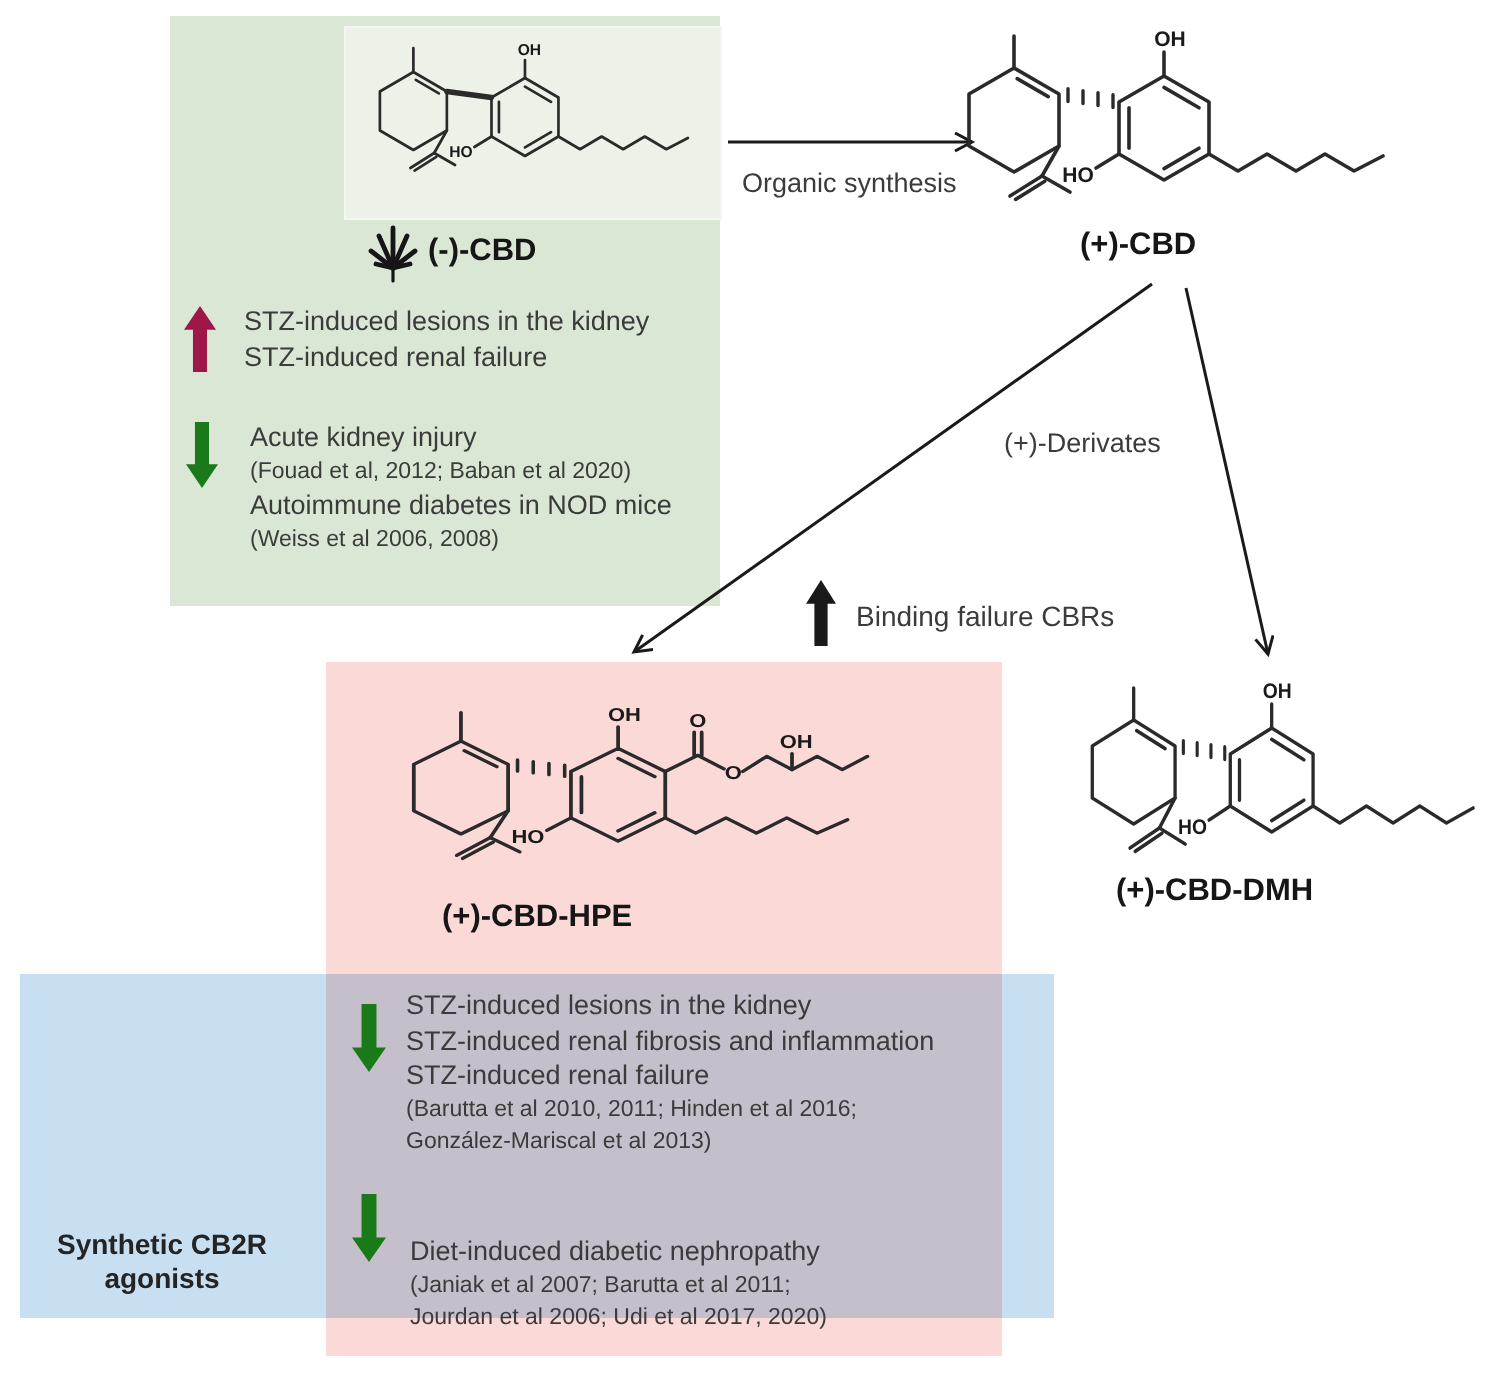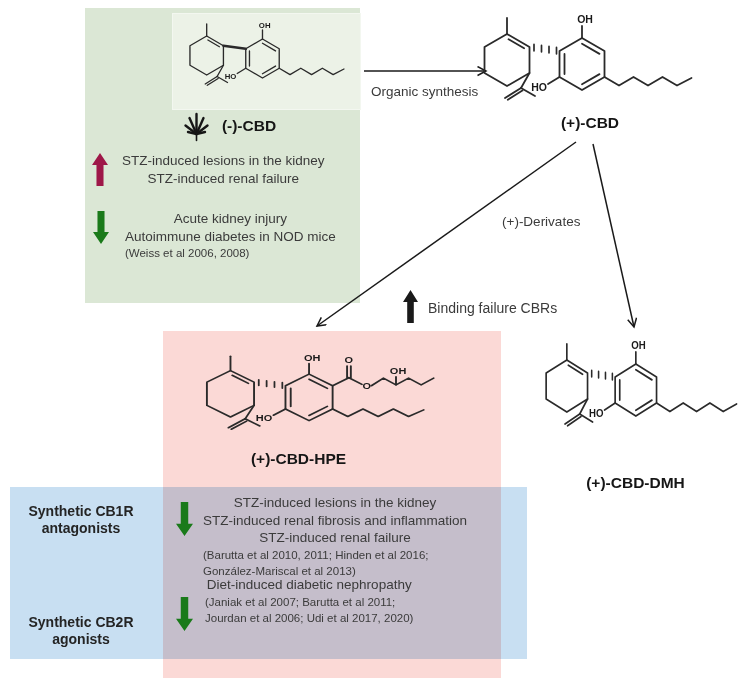--- a/index.html
+++ b/index.html
@@ -6,23 +6,23 @@
   #canvas {
     position:relative; width:746px; height:688px; overflow:hidden;
     font-family:"Liberation Sans","DejaVu Sans",sans-serif; background:#ffffff;
   }
   .panel { position:absolute; }
   #green-panel { left:85px; top:8px; width:275px; height:295px; background:#dbe7d5; z-index:1; }
   #green-inner { left:172px; top:13px; width:187px; height:95px; background:#ecf2e7; border:1px solid #f3f7f0; z-index:2; }
   #pink-panel  { left:163px; top:331px; width:338px; height:347px; background:#fbd9d6; z-index:1; }
   #blue-panel  { left:10px; top:487px; width:517px; height:172px; background:#c8dff2; mix-blend-mode:multiply; z-index:2; }
   .layer { position:absolute; z-index:6; }
-  .t13 { font-size:13.5px; line-height:17.5px; color:#3b3b3b; white-space:nowrap;text-align:center; }
+  .t13 { font-size:13.5px; line-height:17.5px; color:#3b3b3b; white-space:nowrap; }
   .t11 { font-size:11.5px; line-height:16.5px; color:#3b3b3b; white-space:nowrap; }
-  .struct-label { font-weight:bold; font-size:15.5px; color:#161616; white-space:nowrap; text-align:center; }
+  .struct-label { font-weight:bold; font-size:15.5px; color:#161616; white-space:nowrap; text-align:left; }
   .row-label { font-weight:bold; font-size:14px; line-height:17px; color:#242424; text-align:center; }
   .block-arrow { position:absolute; z-index:6; }
   .arrow-up   { clip-path:polygon(50% 0,100% 36%,72% 36%,72% 100%,28% 100%,28% 36%,0 36%); }
   .arrow-down { clip-path:polygon(28% 0,72% 0,72% 64%,100% 64%,50% 100%,0 64%,28% 64%); }
   .red   { background:#9e1748; }
   .green { background:#1a7a1a; }
   .blackfill { background:#1a1a1a; }
   .struct path { stroke:#2a2a2a; stroke-width:1.8; fill:none; stroke-linejoin:round; stroke-linecap:round; }
   .struct text { font-family:"Liberation Sans","DejaVu Sans",sans-serif; font-weight:bold; font-size:10.5px;
                  fill:#1a1a1a; text-anchor:middle; stroke:none; }
@@ -98,20 +98,21 @@
 
   <div class="block-arrow arrow-up red" style="left:92px;top:153px;width:16px;height:33px"></div>
   <div class="layer" style="left:122px;top:152px">
     <div class="t13">STZ-induced lesions in the kidney</div>
     <div class="t13">STZ-induced renal failure</div>
   </div>
 
   <div class="block-arrow arrow-down green" style="left:93px;top:211px;width:16px;height:33px"></div>
   <div class="layer" style="left:125px;top:210px">
     <div class="t13">Acute kidney injury</div>
+    <div class="t11">(Fouad et al, 2012; Baban et al 2020)</div>
     <div class="t13">Autoimmune diabetes in NOD mice</div>
     <div class="t11">(Weiss et al 2006, 2008)</div>
   </div>
 
   <svg class="molecule" style="left:455px;top:2px" width="250" height="112" viewBox="0 0 250 112">
     <use href="#cbd-core"></use>
       <use href="#stereo-hash"></use>
   </svg>
   <div class="layer struct-label" style="left:540px;top:114px;width:100px">(+)-CBD</div>
 
@@ -135,39 +136,35 @@
       <text x="182" y="53">O</text>
       <text x="212" y="36">OH</text>
     </g>
   </svg>
   <div class="layer struct-label" style="left:221px;top:450px;width:155px">(+)-CBD-HPE</div>
 
   <svg class="molecule" style="left:519px;top:328px" width="230" height="112" viewBox="0 0 250 112" preserveAspectRatio="none">
     <use href="#cbd-core"></use>
       <use href="#stereo-hash"></use>
   </svg>
-  <div class="layer struct-label" style="left:558px;top:474px;width:155px">(+)-CBD-DMH</div>
+  <div class="layer struct-label" style="left:558px;top:437px;width:155px">(+)-CBD-DMH</div>
 
-  <div class="layer row-label" style="left:6px;top:503px;width:150px">
-    <div>Synthetic CB1R</div>
-    <div>antagonists</div>
-  </div>
   <div class="block-arrow arrow-down green" style="left:176px;top:502px;width:17px;height:34px"></div>
   <div class="layer" style="left:203px;top:494px">
     <div class="t13">STZ-induced lesions in the kidney</div>
     <div class="t13">STZ-induced renal fibrosis and inflammation</div>
     <div class="t13">STZ-induced renal failure</div>
     <div class="t11">(Barutta et al 2010, 2011; Hinden et al 2016;</div>
     <div class="t11">González-Mariscal et al 2013)</div>
   </div>
 
   <div class="layer row-label" style="left:6px;top:614px;width:150px">
     <div>Synthetic CB2R</div>
     <div>agonists</div>
   </div>
   <div class="block-arrow arrow-down green" style="left:176px;top:597px;width:17px;height:34px"></div>
-  <div class="layer" style="left:205px;top:576px">
+  <div class="layer" style="left:205px;top:617px">
     <div class="t13">Diet-induced diabetic nephropathy</div>
     <div class="t11">(Janiak et al 2007; Barutta et al 2011;</div>
     <div class="t11">Jourdan et al 2006; Udi et al 2017, 2020)</div>
   </div>
 
 </div>
 
 </body></html>

